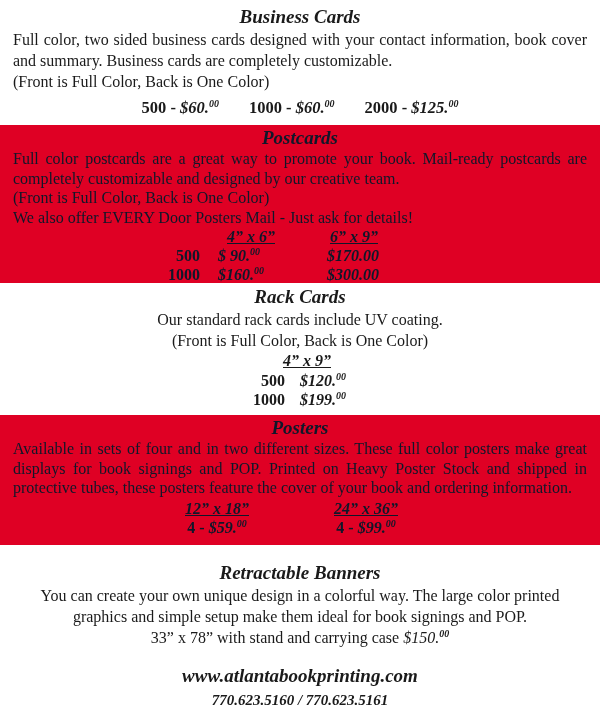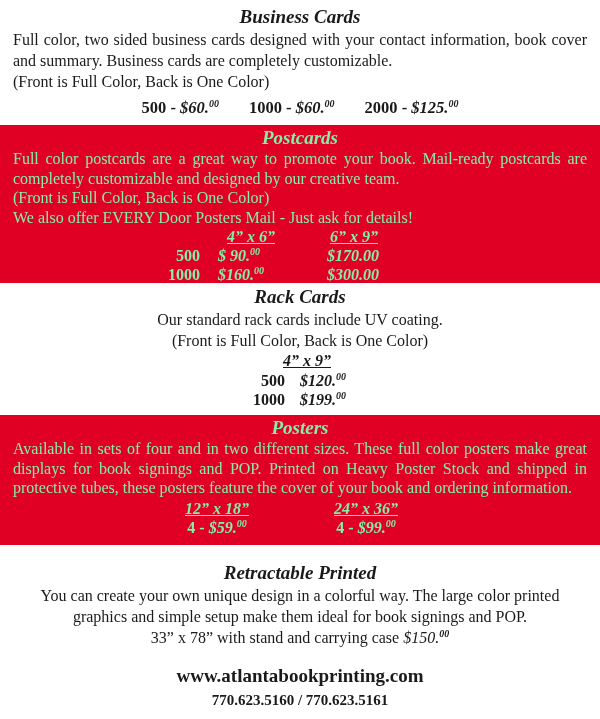--- a/index.html
+++ b/index.html
@@ -9,21 +9,21 @@
   }
   .page{width:600px;height:719px;overflow:hidden;}
   section{box-sizing:border-box;overflow:hidden;}
   .sec-title{
     font-size:19px;font-weight:700;font-style:italic;text-align:center;
     margin:0;line-height:24px;
   }
   .para{font-size:16px;line-height:21px;margin:0 13px;}
   .justify{text-align:justify;}
   .center{text-align:center;}
-  .red{background:#df0024;color:#86efac;}
+  .red{background:#df0024;color:#0f172a;}
   .red .para{line-height:19.5px;}
   .red .sec-title{line-height:22px;}
   .money{font-style:italic;}
   sup{font-size:10px;line-height:0;font-style:italic;font-weight:700;}
   .size-head{font-style:italic;font-weight:700;text-decoration:underline;}
 
   
   .sec-bc{height:125px;padding-top:5px;}
   .bc-prices{
     display:flex;justify-content:center;gap:30px;
@@ -50,21 +50,21 @@
   
   .sec-po{height:130px;padding-top:1px;}
   .sec-po .sec-title{line-height:23px;}
   .po-cols{display:flex;margin-left:152px;gap:19px;font-size:16px;font-weight:700;line-height:19.5px;margin-top:1px;}
   .po-col{width:130px;text-align:center;}
 
   
   .sec-rb{height:172px;}
   .sec-rb .sec-title{margin-top:16px;}
   .rb-size{font-size:16px;line-height:21px;margin:0 13px;text-align:center;}
-  .footer{margin-top:16px;text-align:center;font-weight:700;}
+  .footer{margin-top:16px;text-align:center;font-weight:700;font-style:italic;}
   .footer-site{font-size:19px;line-height:24px;}
   .footer-phones{font-size:15px;line-height:24px;}
 </style>
 </head>
 <body>
 
 <div class="page">
 
   <section class="sec-bc">
     <h2 class="sec-title">Business Cards</h2>
@@ -127,21 +127,21 @@
         <div><span>4 - </span><span class="money"><i>$59.</i><sup>00</sup></span></div>
       </div>
       <div class="po-col">
         <div class="size-head">24” x 36”</div>
         <div><span>4 - </span><span class="money"><i>$99.</i><sup>00</sup></span></div>
       </div>
     </div>
   </section>
 
   <section class="sec-rb">
-    <h2 class="sec-title">Retractable Printed</h2>
+    <h2 class="sec-title">Retractable Banners</h2>
     <p class="para center">You can create your own unique design in a colorful way. The large color printed graphics and simple setup make them ideal for book signings and POP.</p>
     <p class="rb-size"><span>33” x 78” </span><span> with stand and carrying case </span><span class="money"><i>$150.</i><sup>00</sup></span></p>
 
     <div class="footer">
       <div class="footer-site">www.atlantabookprinting.com</div>
       <div class="footer-phones">770.623.5160 / 770.623.5161</div>
     </div>
   </section>
 
 </div>

